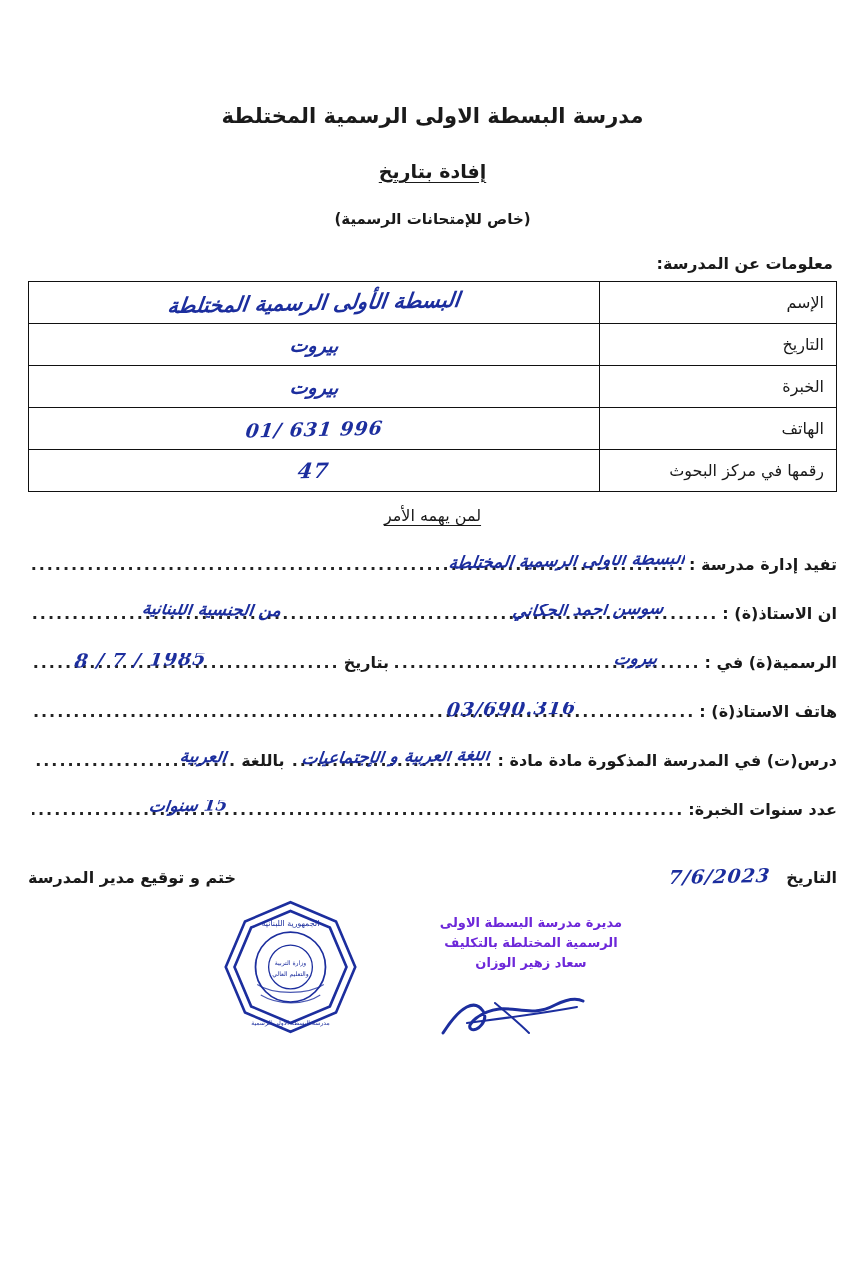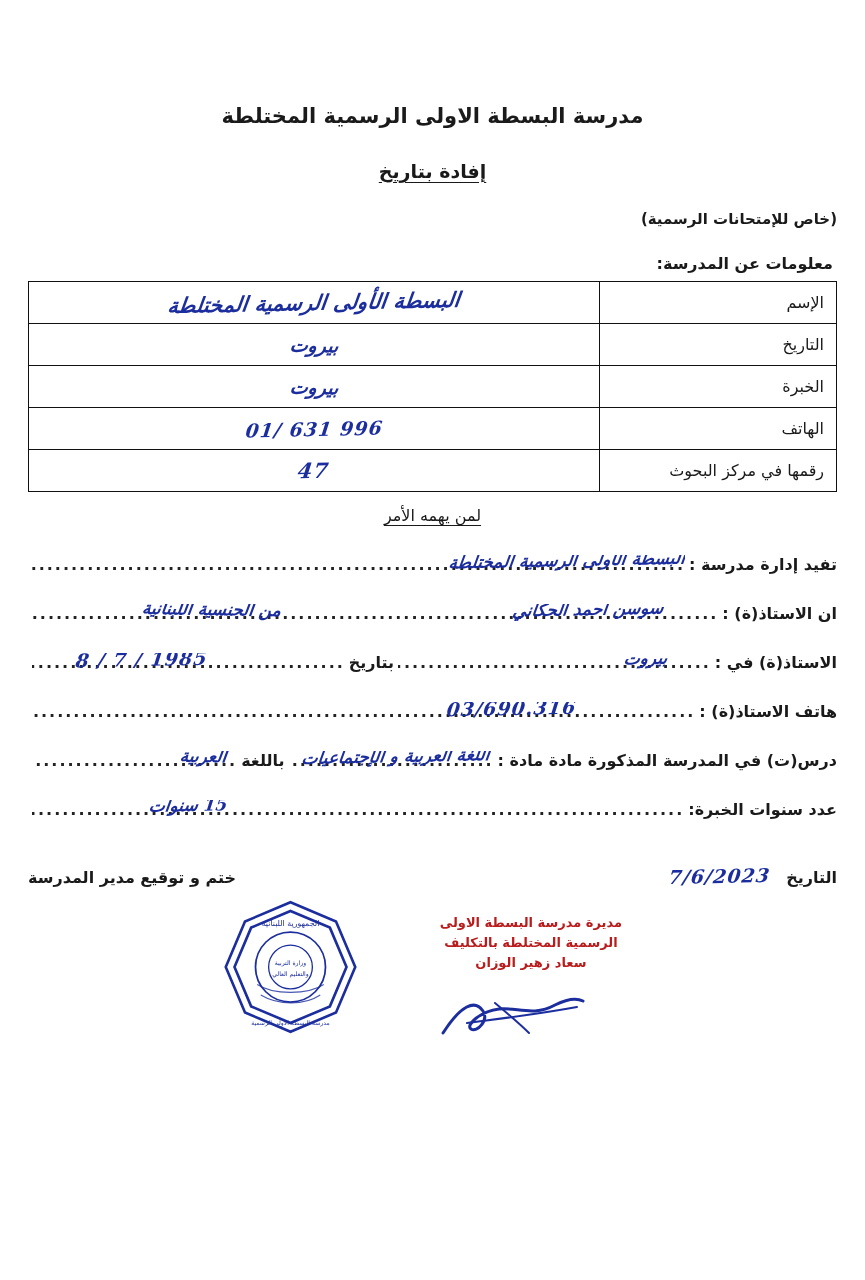--- a/index.html
+++ b/index.html
@@ -33,21 +33,21 @@
   }
   .doc-subtitle {
     text-align: center;
     font-size: 19px;
     font-weight: bold;
     margin-top: 32px;
     text-decoration: underline;
     text-underline-offset: 4px;
   }
   .doc-note {
-    text-align: right;
+    text-align: center;
     font-size: 15px;
     font-weight: bold;
     margin-top: 28px;
   }
 
   .section-label {
     font-size: 16px;
     font-weight: bold;
     text-align: right;
     margin-top: 26px;
@@ -149,21 +149,21 @@
   .stamp-area {
     position: relative;
     height: 215px;
     margin-top: 10px;
   }
   .stamp-text {
     position: absolute;
     right: 215px;
     top: 16px;
     text-align: center;
-    color: #b91c1c;
+    color: #6d28d9;
     font-size: 13px;
     font-weight: bold;
     line-height: 20px;
   }
   .signature-scribble {
     position: absolute;
     right: 250px;
     top: 92px;
     width: 150px;
     height: 60px;
@@ -235,21 +235,21 @@
 
     <div class="line">
       <span class="lead">ان الاستاذ(ة)  :</span>
       <span class="dots">
         <span class="fill hand hand-sm skew" style="right:8%;">سوسن أحمد الحكاني</span>
         <span class="fill hand hand-sm skew2" style="right:auto;left:16%;">من الجنسية اللبنانية</span>
       </span>
     </div>
 
     <div class="line">
-      <span class="lead">الاستاذ(ة) في :</span>
+      <span class="lead">الرسمية(ة) في :</span>
       <span class="dots">
         <span class="fill hand hand-sm skew" style="right:14%;">بيروت</span>
       </span>
       <span class="lead">بتاريخ</span>
       <span class="dots">
         <span class="fill hand hand-md skew" style="right:auto;left:14%;direction:ltr;">8 / 7 / 1985</span>
       </span>
     </div>
 
     <div class="line">

